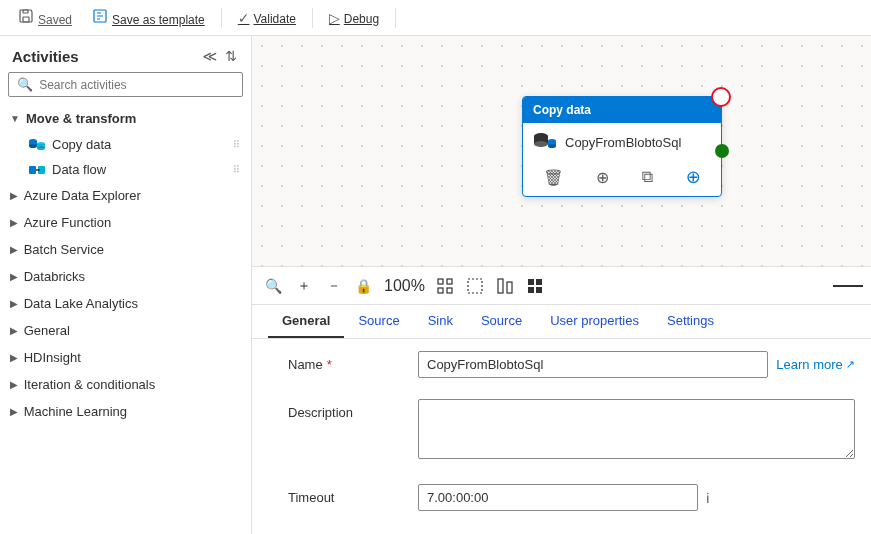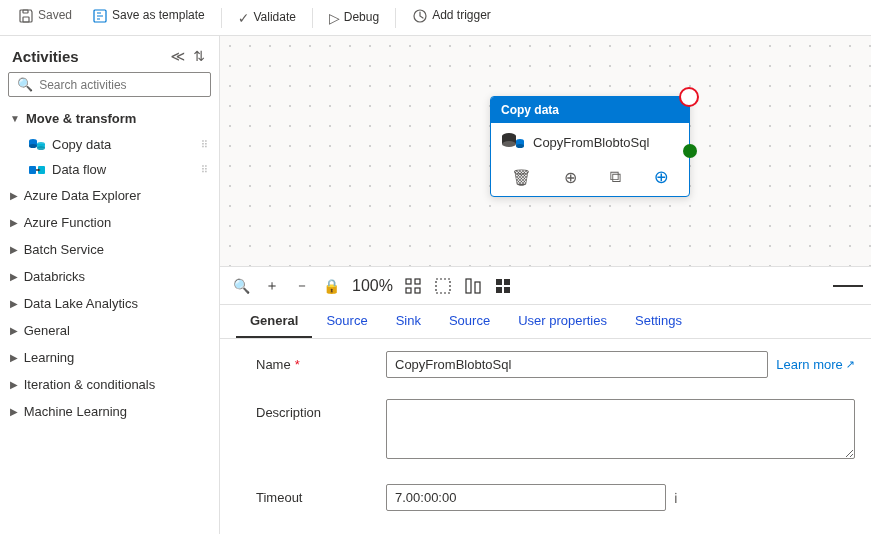--- a/index.html
+++ b/index.html
@@ -5,37 +5,38 @@
     * { box-sizing: border-box; margin: 0; padding: 0; }
     body { font-family: 'Segoe UI', Arial, sans-serif; font-size: 13px; background: #fff; display: flex; flex-direction: column; height: 534px; width: 871px; overflow: hidden; }
 
     
     .toolbar {
       display: flex; align-items: center; height: 36px;
       border-bottom: 1px solid #e0e0e0; padding: 0 10px; gap: 4px;
       background: #fff; flex-shrink: 0;
     }
     .toolbar-btn {
-      display: flex; align-items: flex-start; gap: 4px;
+      display: flex; align-items: flex-end; gap: 4px;
       padding: 4px 8px; border: none; background: none;
       cursor: pointer; font-size: 12px; color: #323130;
       border-radius: 2px;
+      text-decoration: underline;
     }
     .toolbar-btn .icon { font-size: 14px; color: #605e5c; }
     .toolbar-btn.saved { color: #605e5c; cursor: default; }
     .toolbar-separator { width: 1px; height: 20px; background: #e0e0e0; margin: 0 4px; }
 
     
     .main-content {
       display: flex; flex: 1; overflow: hidden;
     }
 
     
     .sidebar {
-      width: 220px; border-right: 1px solid #e0e0e0;
+      width: 252px; border-right: 1px solid #e0e0e0;
       display: flex; flex-direction: column; background: #fff; flex-shrink: 0;
     }
     .sidebar-header {
       display: flex; align-items: center; justify-content: space-between;
       padding: 10px 12px 6px;
     }
     .sidebar-title {
       font-size: 15px; font-weight: 600; color: #323130;
     }
     .sidebar-header-icons { display: flex; gap: 4px; }
@@ -210,29 +211,20 @@
   <button class="toolbar-btn">
     <span class="icon">✓</span>
     <span>Validate</span>
   </button>
   <div class="toolbar-separator"></div>
   <button class="toolbar-btn">
     <span class="icon">▷</span>
     <span>Debug</span>
   </button>
   <div class="toolbar-separator"></div>
-  <button class="toolbar-btn">
-    <span class="icon">
-      <svg width="16" height="16" viewBox="0 0 16 16">
-          <circle cx="8" cy="8" r="6" stroke="#605e5c" stroke-width="1.2" fill="none"></circle>
-          <path d="M8 4v4l3 2" stroke="#605e5c" stroke-width="1.2" stroke-linecap="round" fill="none"></path>
-        </svg>
-    </span>
-    <span>Add trigger</span>
-  </button>
 </div>
 
 <div class="main-content">
 
   <div class="sidebar">
     <div class="sidebar-header">
       <span class="sidebar-title">Activities</span>
       <div class="sidebar-header-icons">
         <span>≪</span>
         <span>⇅</span>
@@ -301,21 +293,21 @@
       <div class="category-item">
         <span class="arrow">▶</span>
         <span>Data Lake Analytics</span>
       </div>
       <div class="category-item">
         <span class="arrow">▶</span>
         <span>General</span>
       </div>
       <div class="category-item">
         <span class="arrow">▶</span>
-        <span>Learning</span>
+        <span>HDInsight</span>
       </div>
       <div class="category-item">
         <span class="arrow">▶</span>
         <span>Iteration &amp; conditionals</span>
       </div>
       <div class="category-item">
         <span class="arrow">▶</span>
         <span>Machine Learning</span>
       </div>
     </div>

